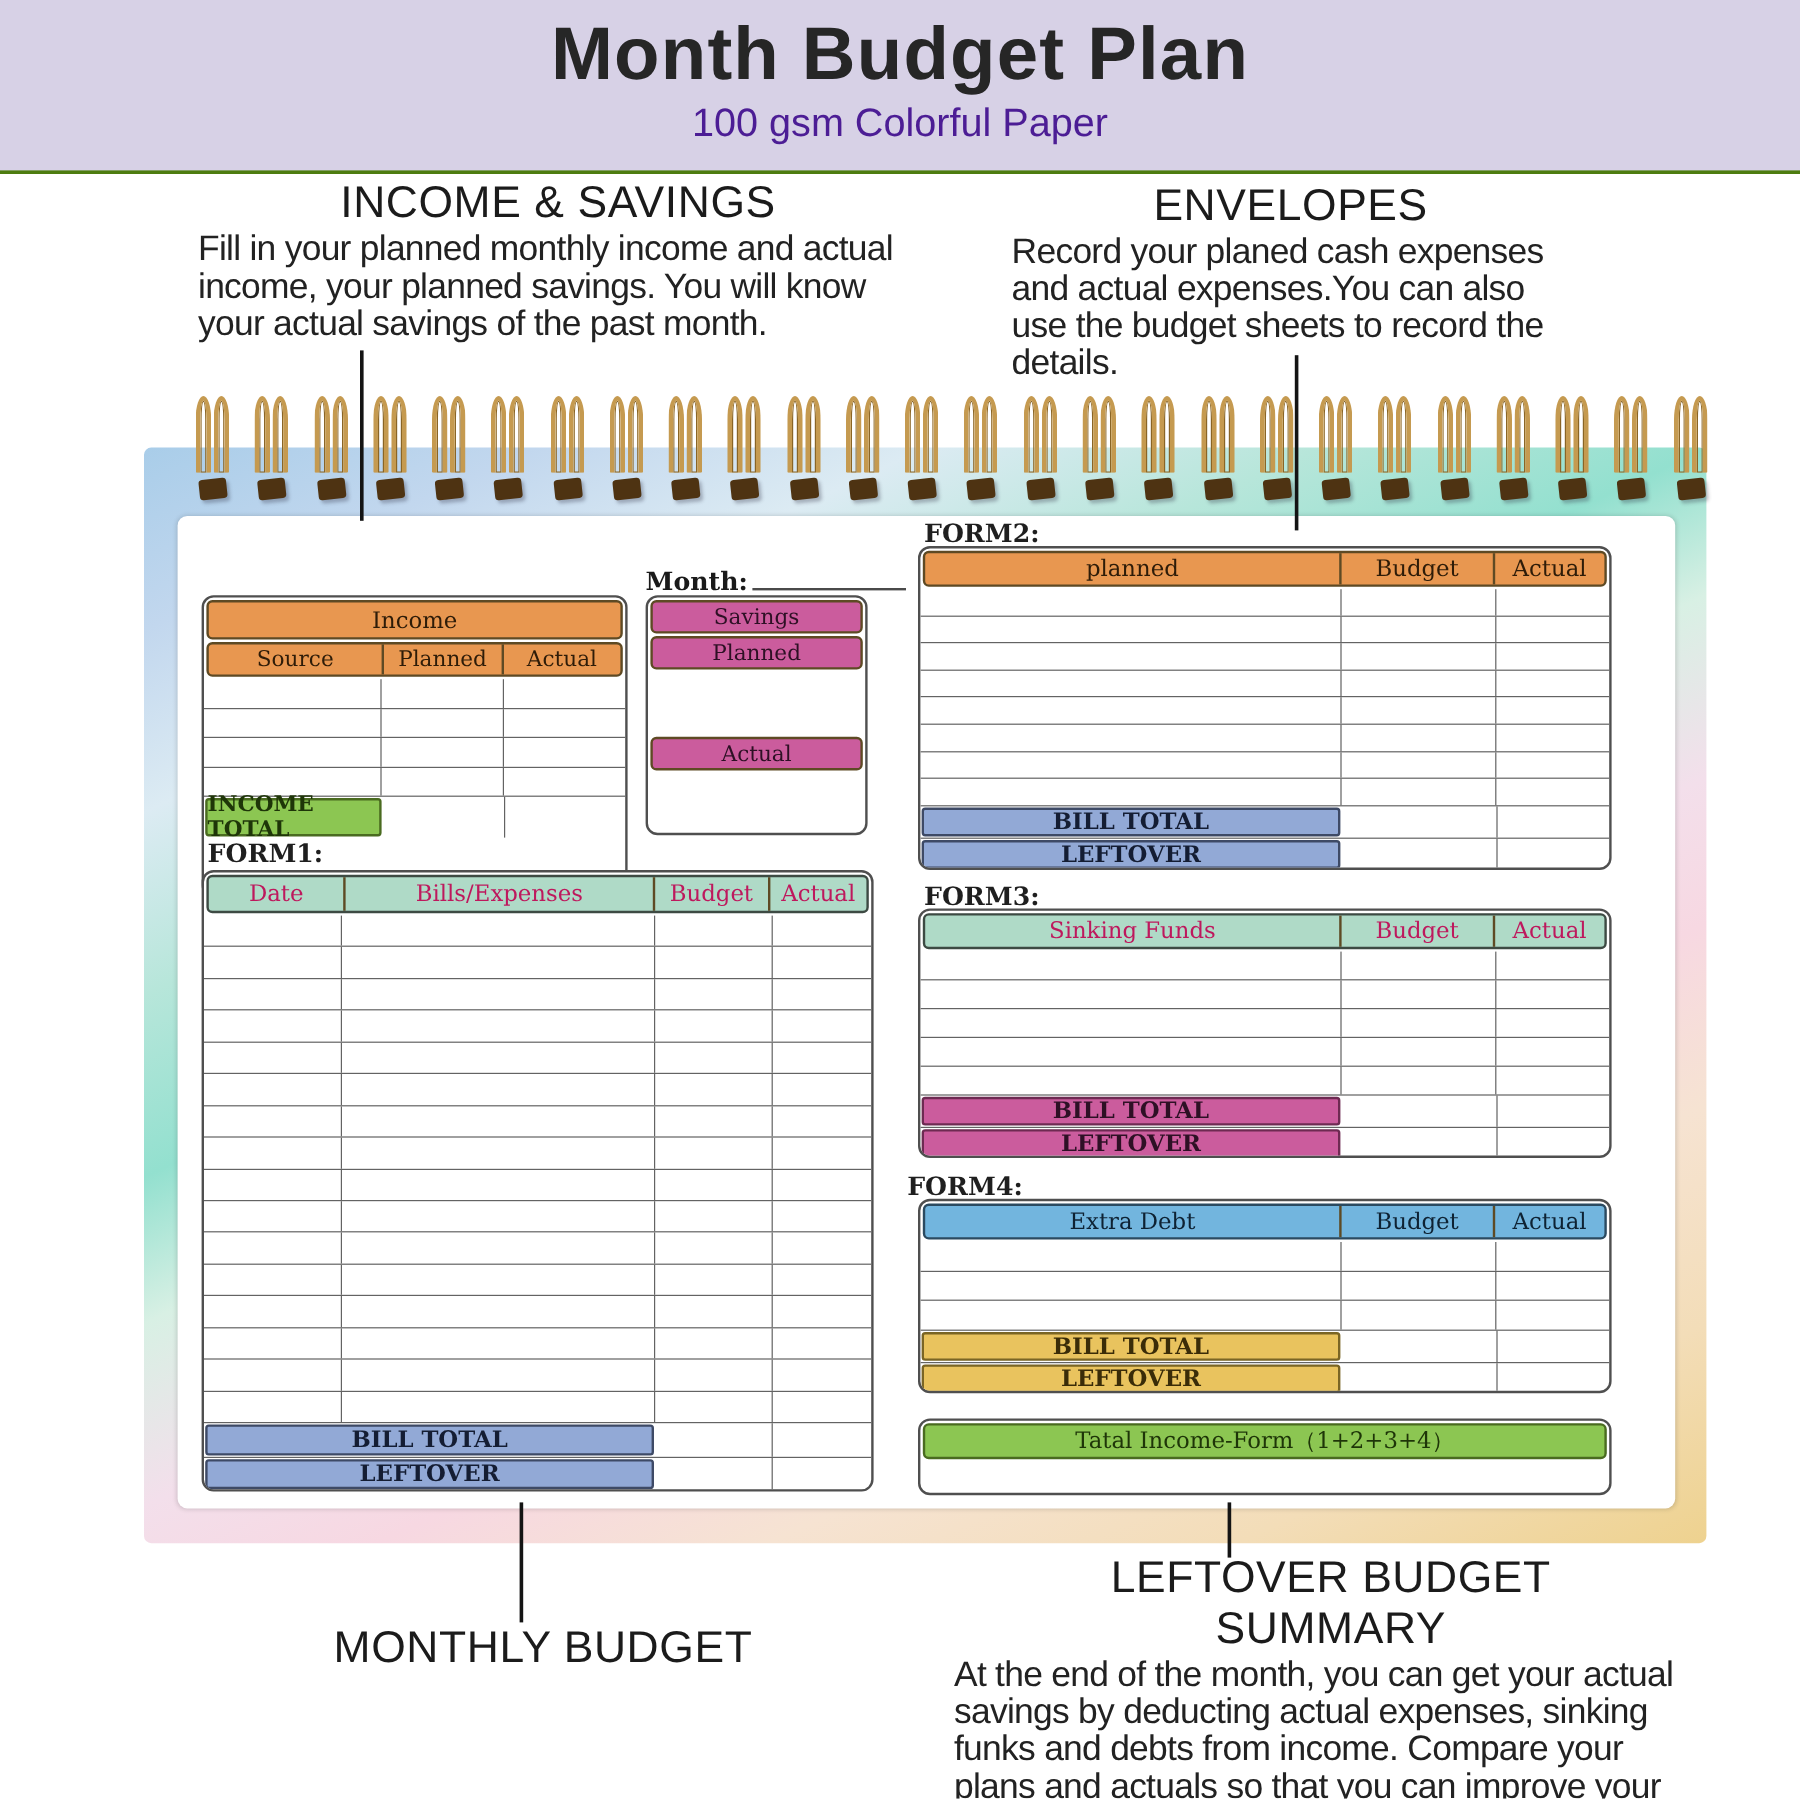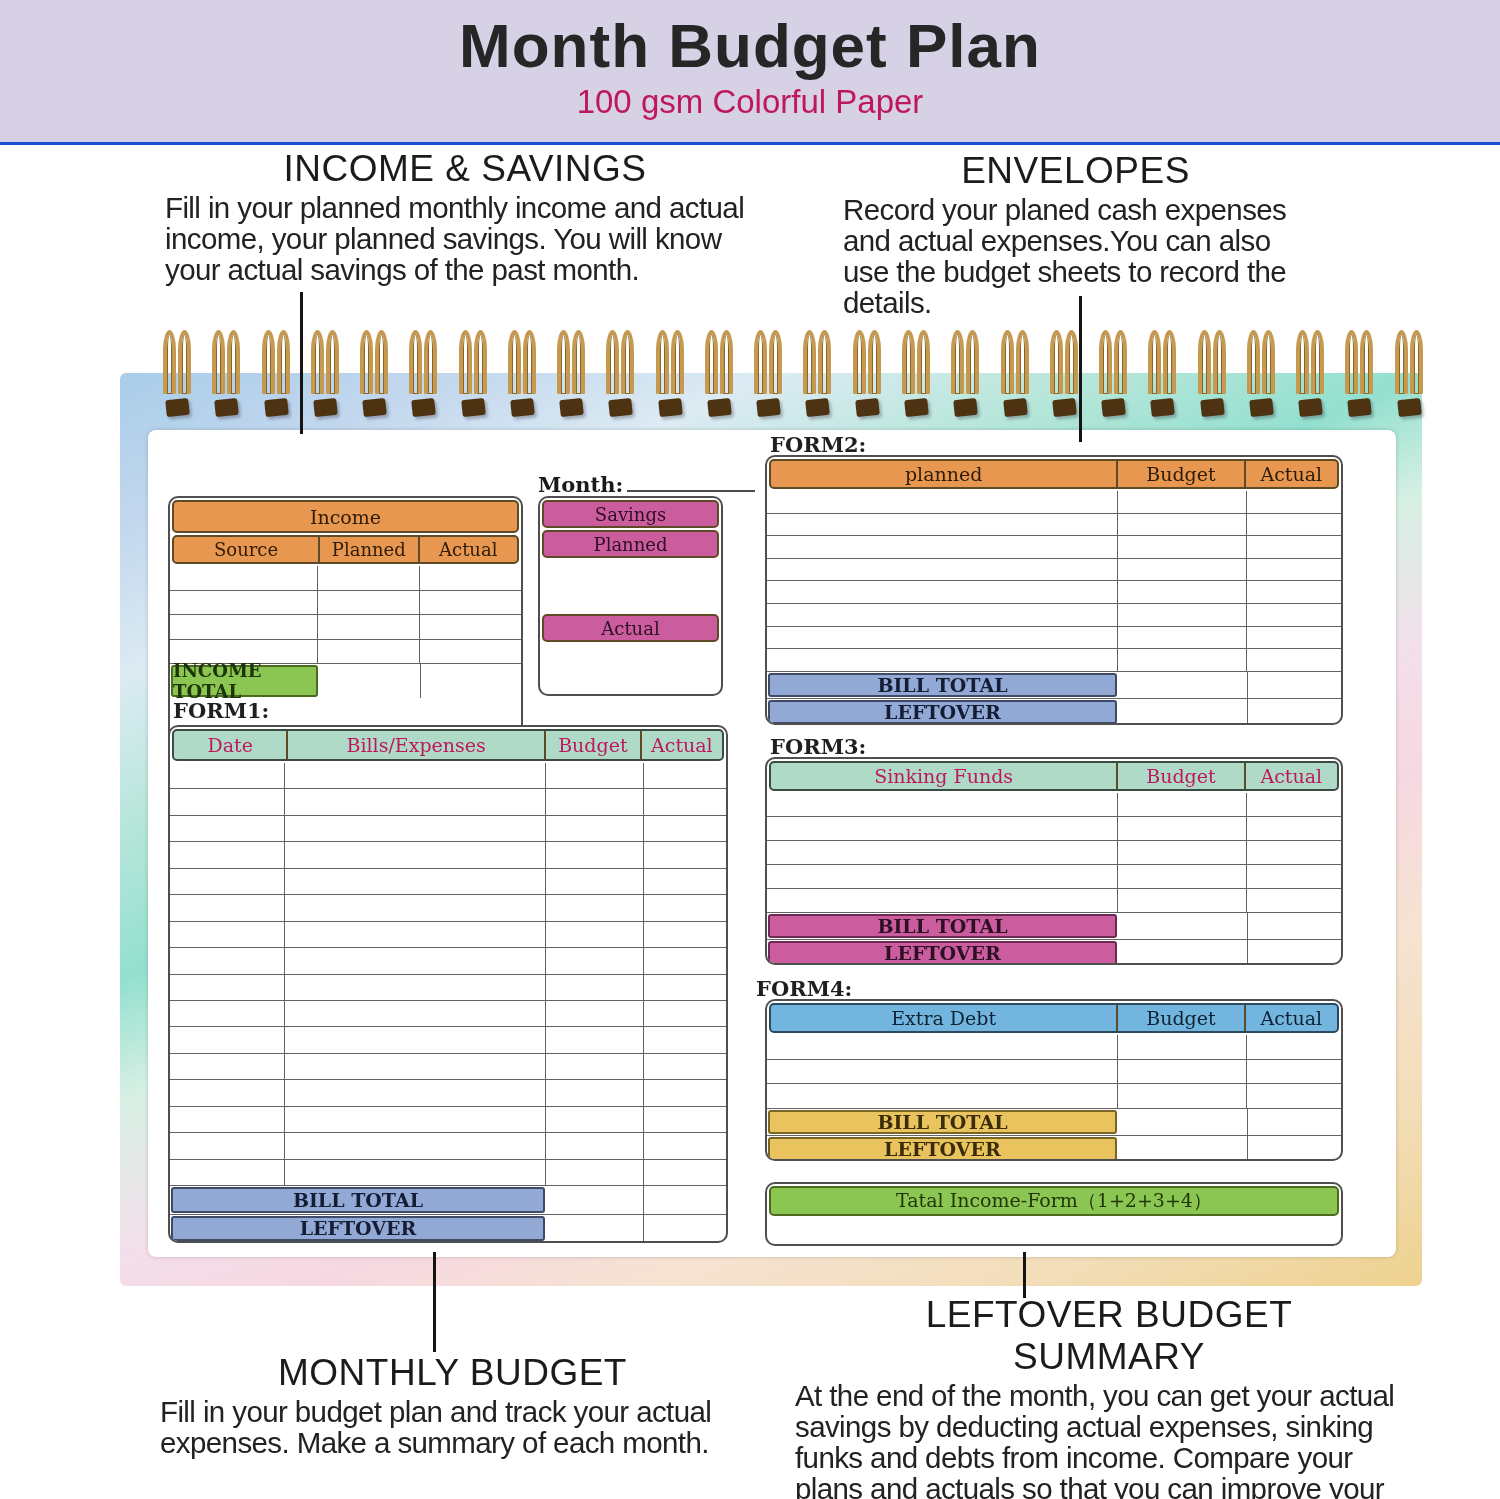--- a/index.html
+++ b/index.html
@@ -1,23 +1,23 @@
 <!DOCTYPE html>
 <html><head>
 <meta charset="utf-8">
 <style>
   html,body{margin:0;padding:0;background:#fff;}
   .canvas{position:relative;width:1500px;height:1499px;background:#fff;overflow:hidden;
           font-family:"Liberation Sans",sans-serif;color:#1d1d1d;}
 
   
   .band{position:absolute;left:0;top:0;width:1500px;height:142px;background:#d7d1e6;
-        border-bottom:3px solid #1d4ed8;text-align:center;z-index:2;}
+        border-bottom:3px solid #4d7c0f;text-align:center;z-index:2;}
   .band h1{margin:10px 0 0;font-size:62px;font-weight:bold;letter-spacing:1px;color:#262626;}
-  .band .sub{font-size:33px;color:#be185d;margin-top:2px;}
+  .band .sub{font-size:33px;color:#4c1d95;margin-top:2px;}
 
   
   .anno{position:absolute;z-index:3;}
   .anno h2{margin:0;font-size:37px;font-weight:400;text-align:center;letter-spacing:.5px;color:#1b1b1b;}
   .anno p{margin:3px 0 0;font-size:29.5px;line-height:1.05;letter-spacing:-.6px;color:#222;}
   .anno-is{left:165px;top:148px;width:600px;}
   .anno-env{left:843px;top:150px;width:465px;}
   .anno-mb{left:160px;top:1352px;width:585px;}
   .anno-ms{left:795px;top:1294px;width:628px;}
   .anno-ms h2{max-width:430px;margin:0 auto;}
@@ -599,20 +599,19 @@
     </div>
       <div class="coil">
       <i class="loop la"></i>
       <i class="loop lb"></i>
       <i class="tab"></i>
     </div>
     </div>
 
   <section class="anno anno-mb">
     <h2>MONTHLY BUDGET</h2>
-    <p>Fill in your budget plan and track your actual expenses. Make a summary of each month.</p>
   </section>
   <section class="anno anno-ms">
     <h2>LEFTOVER BUDGET SUMMARY</h2>
     <p>At the end of the month, you can get your actual savings by deducting actual expenses, sinking funks and debts from income.  Compare your plans and actuals so that you can improve your budget next month.</p>
   </section>
 
 </div>
 
 </body></html>

